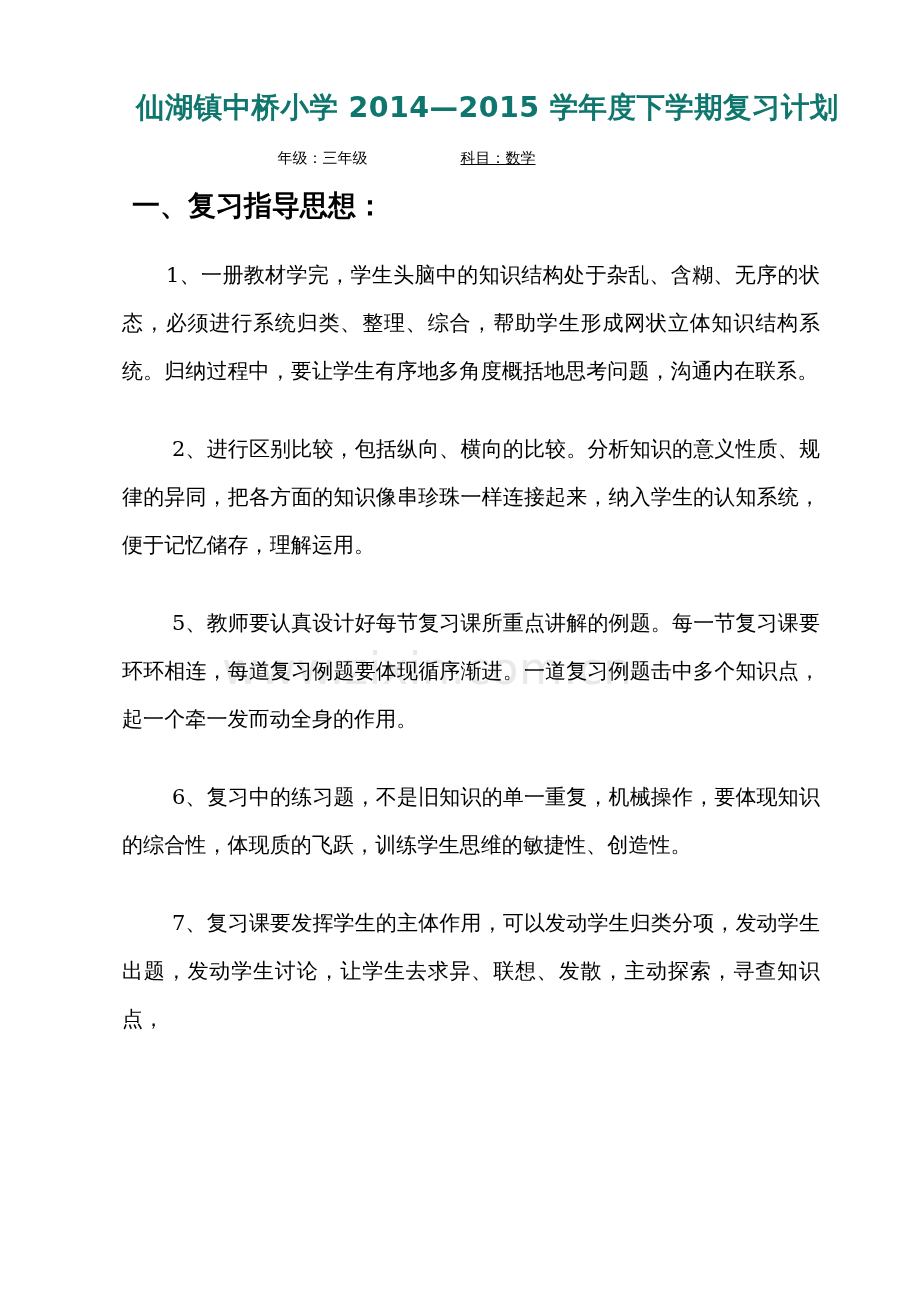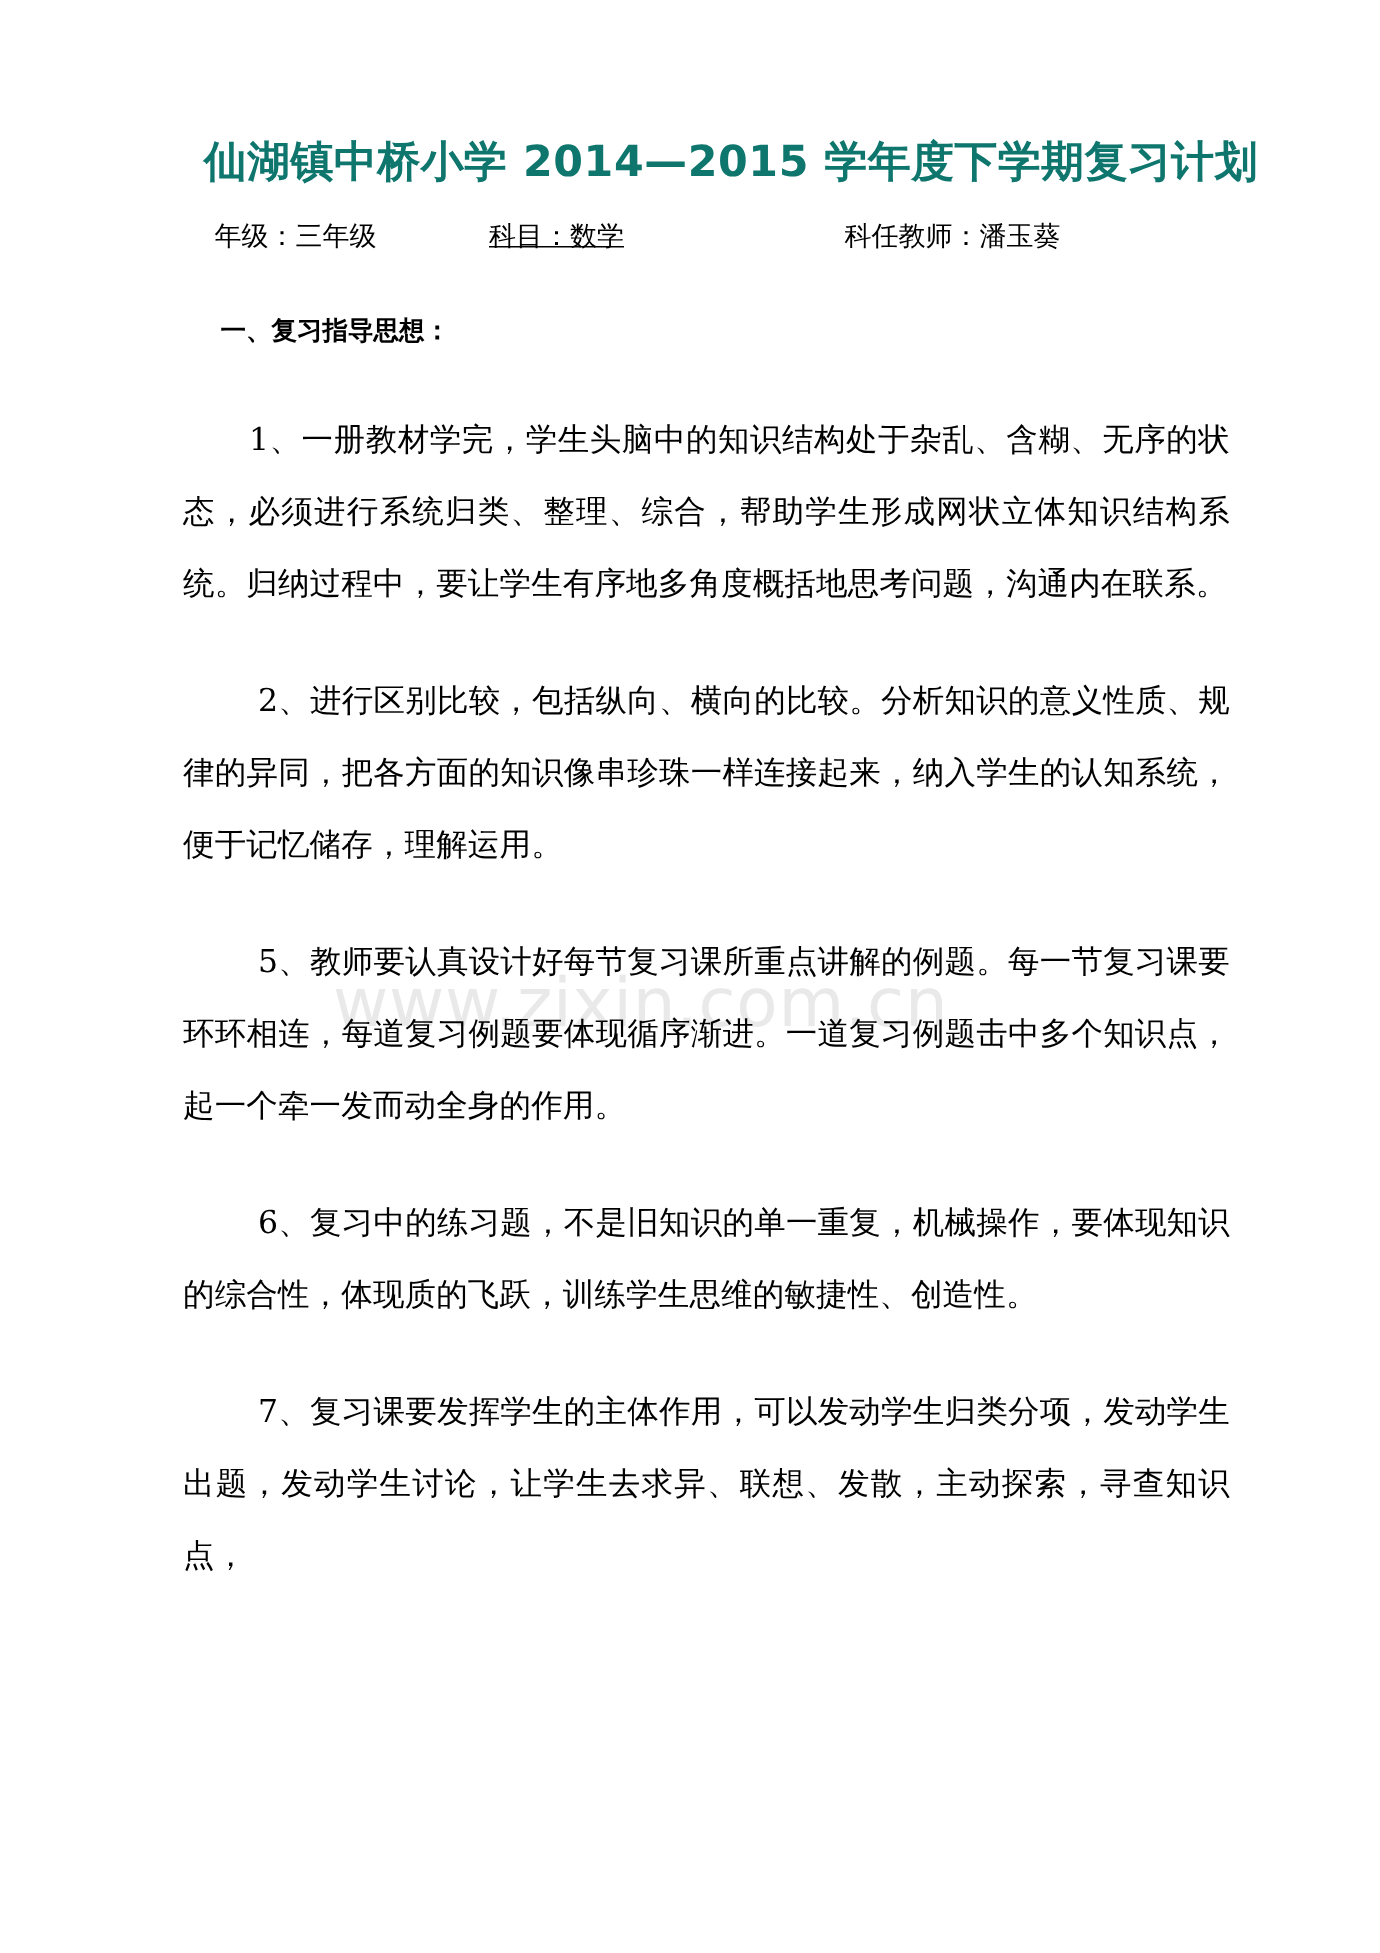--- a/index.html
+++ b/index.html
@@ -61,35 +61,35 @@
     margin: 0;
     padding-top: 86px;
     padding-left: 26px;
     white-space: nowrap;
   }
 
   .meta-line {
     display: flex;
     margin: 0;
     padding-top: 13px;
-    font-size: 18px;
+    font-size: 15px;
     line-height: 30px;
     white-space: nowrap;
     justify-content: center;
   }
   .meta-grade  { width: 216px; padding-left: 33px; box-sizing: border-box; }
   .meta-subject{ width: 237px; box-sizing: border-box; text-decoration: underline; }
   .meta-teacher{ flex: 1; box-sizing: border-box; }
 
   .section-heading {
     font-family: "DejaVu Sans", "Liberation Sans", sans-serif;
     font-weight: bold;
-    font-size: 17px;
+    font-size: 28px;
     line-height: 30px;
-    margin: 15px;
+    margin: 0;
     padding-top: 18px;
     padding-left: 22px;
     white-space: nowrap;
   }
 
   .para {
     margin: 12px;
     padding-top: 18px;
     font-size: 21px;
     line-height: 48px;
@@ -109,21 +109,20 @@
 
   <div class="watermark">www.zixin.com.cn</div>
 
   <div class="doc">
 
     <h1 class="doc-title">仙湖镇中桥小学 2014—2015 学年度下学期复习计划</h1>
 
     <div class="meta-line">
       <span class="meta-grade">年级：三年级</span>
       <span class="meta-subject">科目：数学</span>
-      <span class="meta-teacher">科任教师：潘玉葵</span>
     </div>
 
     <h2 class="section-heading">一、复习指导思想：</h2>
 
     <p class="para">1、一册教材学完，学生头脑中的知识结构处于杂乱、含糊、无序的状态，必须进行系统归类、整理、综合，帮助学生形成网状立体知识结构系统。归纳过程中，要让学生有序地多角度概括地思考问题，沟通内在联系。</p>
     <p class="para p-wide">2、进行区别比较，包括纵向、横向的比较。分析知识的意义性质、规律的异同，把各方面的知识像串珍珠一样连接起来，纳入学生的认知系统，便于记忆储存，理解运用。</p>
     <p class="para p-wide">5、教师要认真设计好每节复习课所重点讲解的例题。每一节复习课要环环相连，每道复习例题要体现循序渐进。一道复习例题击中多个知识点，起一个牵一发而动全身的作用。</p>
     <p class="para p-wide">6、复习中的练习题，不是旧知识的单一重复，机械操作，要体现知识的综合性，体现质的飞跃，训练学生思维的敏捷性、创造性。</p>
     <p class="para p-wide">7、复习课要发挥学生的主体作用，可以发动学生归类分项，发动学生出题，发动学生讨论，让学生去求异、联想、发散，主动探索，寻查知识点，</p>
 

